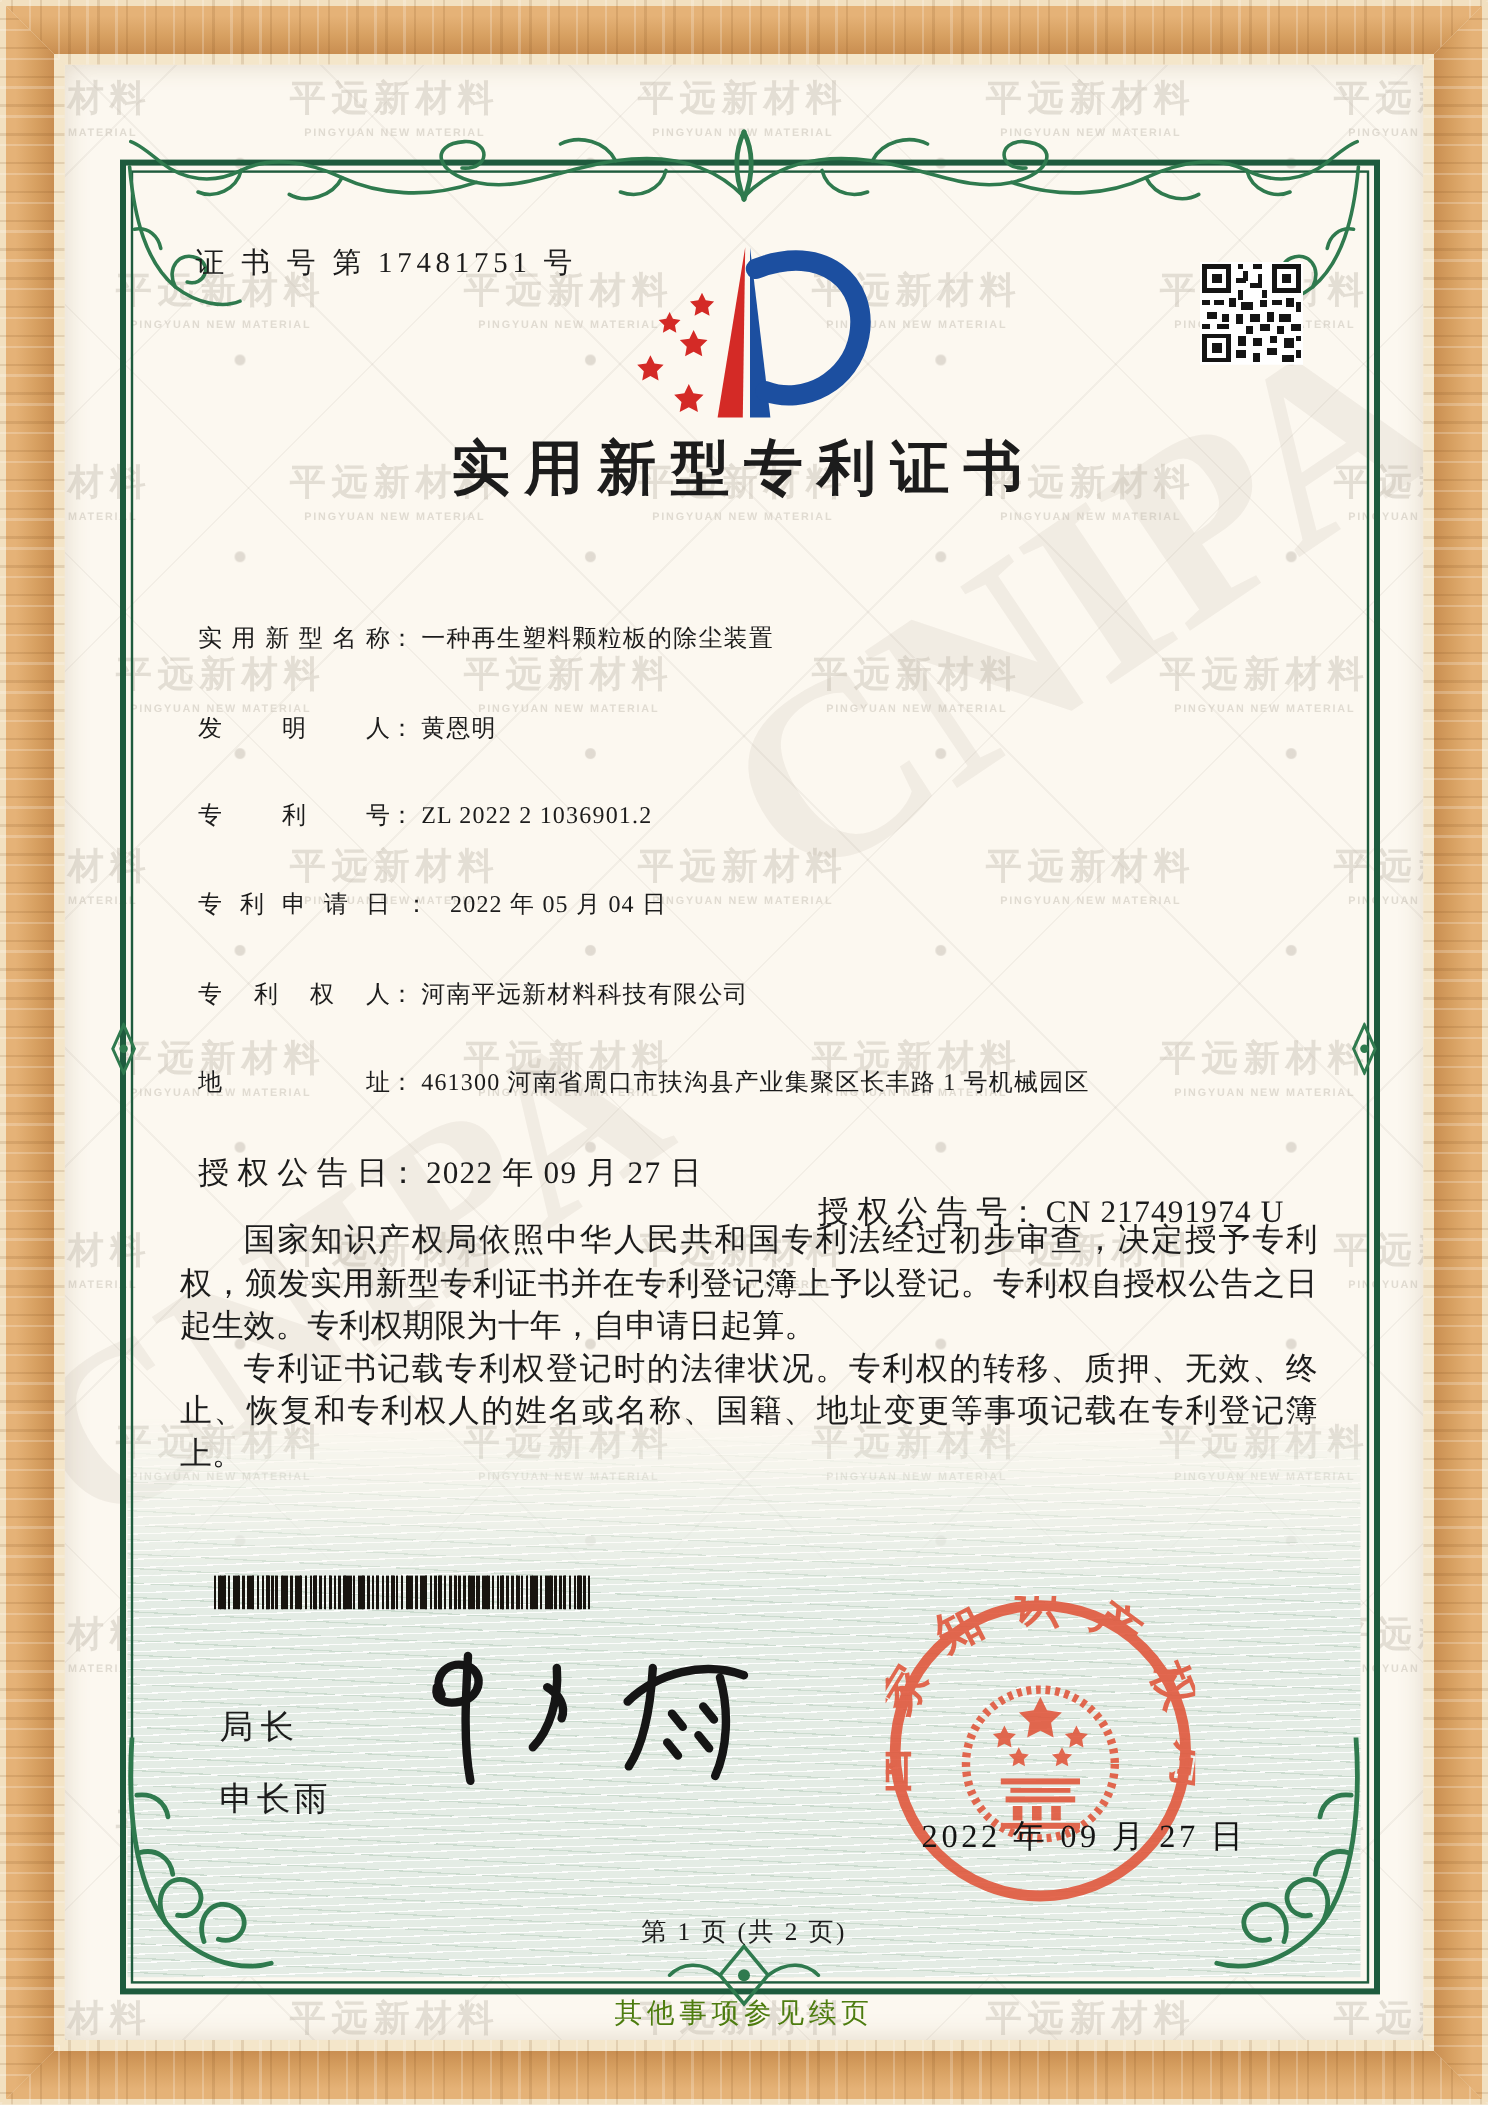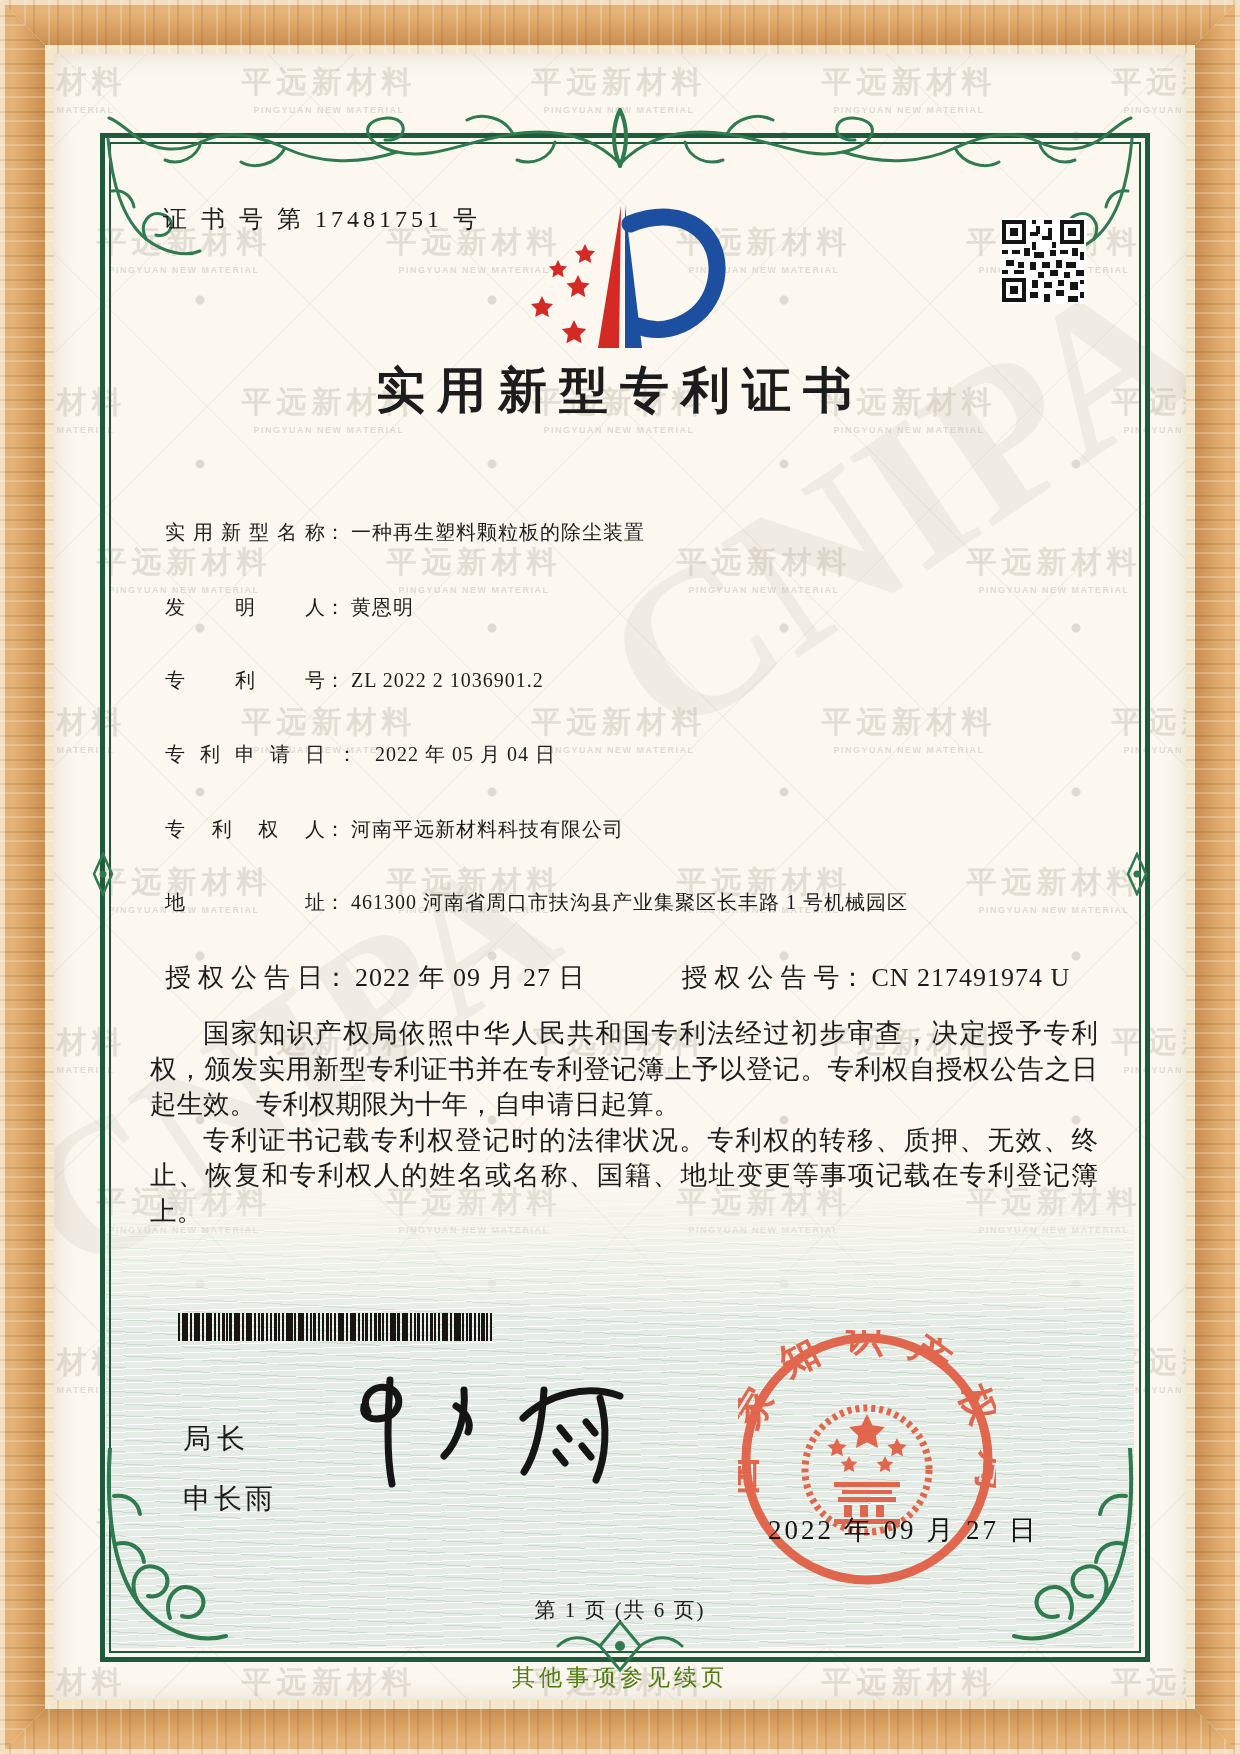--- a/index.html
+++ b/index.html
@@ -60,21 +60,21 @@
   .field-row:nth-of-type(2){top:587px;}
   .field-row:nth-of-type(3){top:660px;}
   .field-row:nth-of-type(4){top:734px;gap:12px;}
   .field-row:nth-of-type(5){top:809px;}
   .field-row:nth-of-type(6){top:882px;}
   .field-label{width:160px;text-align:justify;text-align-last:justify;flex:none;}
   .colon{flex:none;}
   .field-value{margin-left:6px;max-width:712px;letter-spacing:1px;}
   .grant-row{position:absolute;left:165px;top:958px;display:flex;font-size:26px;line-height:40px;width:950px;}
   .grant-pair{display:flex;}
-  .grant-pair.second{margin-left:96px;}
+  .grant-pair.second{margin-left:96px;margin-top:32px;}
   .grant-pair .field-label{width:158px;}
 
   .body-text{position:absolute;left:150px;top:1016px;width:948px;
              font-size:26.5px;line-height:35.5px;text-align:justify;}
   .body-text p{margin:0;text-indent:2em;}
 
   .barcode{position:absolute;left:178px;top:1313px;width:316px;height:28px;z-index:7;
     background-image:
       repeating-linear-gradient(90deg,#18140f 0 2px,transparent 2px 4px),
       repeating-linear-gradient(90deg,transparent 0 5px,#18140f 5px 8px,transparent 8px 13px),
@@ -549,21 +549,21 @@
         <rect x="104" y="160" width="50" height="4"></rect>
         <rect x="100" y="167" width="58" height="5"></rect>
         <rect x="106" y="175" width="8" height="12"></rect>
           <rect x="122" y="175" width="8" height="12"></rect>
           <rect x="138" y="175" width="8" height="12"></rect>
         <rect x="96" y="189" width="66" height="5"></rect>
       </g>
     </svg>
     <div class="seal-date">2022 年 09 月 27 日</div>
 
-    <div class="page-indicator">第 1 页 (共 6 页)</div>
+    <div class="page-indicator">第 1 页 (共 2 页)</div>
     <div class="continuation">其他事项参见续页</div>
   </div>
 
   <div class="frame top"></div>
   <div class="frame bottom"></div>
   <div class="frame left"></div>
   <div class="frame right"></div>
 </div>
 
 </body></html>

